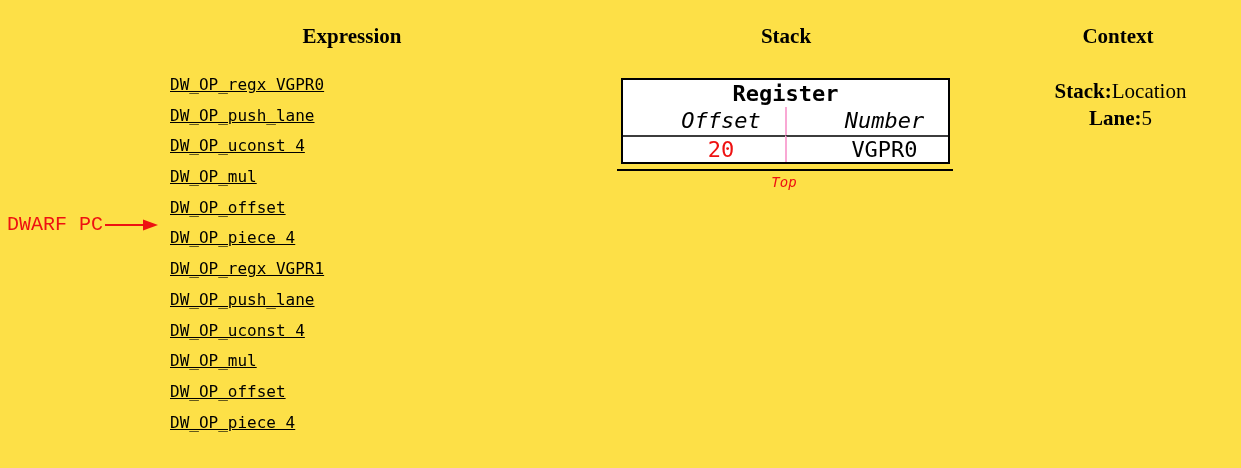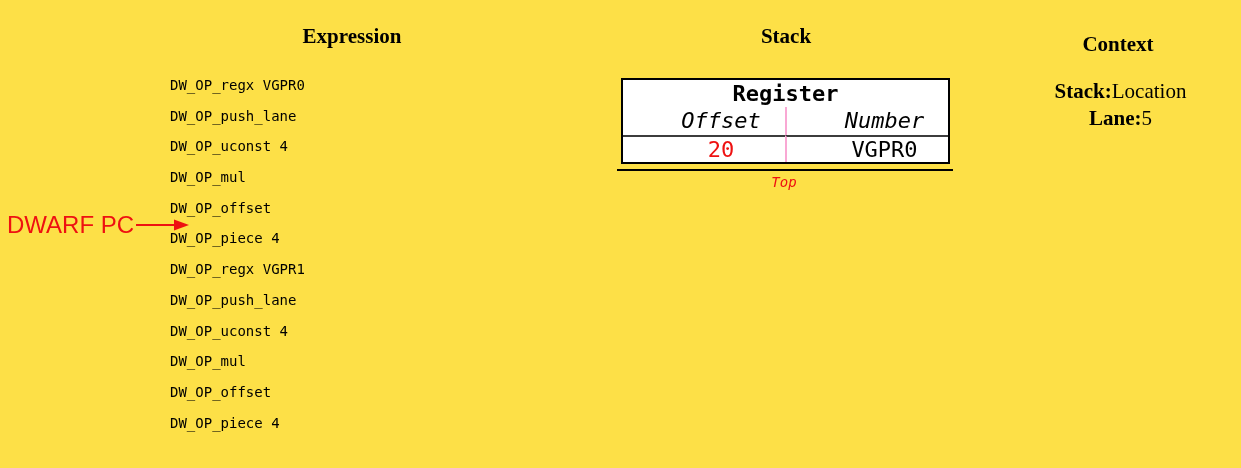--- a/index.html
+++ b/index.html
@@ -20,46 +20,47 @@
     height: 26px;
     line-height: 26px;
     text-align: center;
     font-family: "Liberation Serif", serif;
     font-weight: bold;
     font-size: 21px;
     color: #000;
   }
   #expr-title    { left: 232px;  width: 240px; }
   #stack-title   { left: 686px;  width: 200px; }
-  #context-title { left: 1018px; width: 200px; margin-top: 8px; }
+  #context-title { left: 1018px; width: 200px; }
 
   
   .expr-list {
     position: absolute;
     left: 170px;
     top: 70px;
     width: 260px;
     font-family: "DejaVu Sans Mono", monospace;
-    font-size: 14px;
+    font-size: 16px;
+    text-decoration: underline;
   }
   .expr-item { height: 30.7px; line-height: 30.7px; white-space: pre; }
 
   
   .dwarf-pc {
     position: absolute;
     left: 7px;
     top: 214px;
     height: 22px;
     display: flex;
     align-items: center;
     color: var(--red);
   }
   .dwarf-pc-label {
-    font-family: Liberation Sans, sans-serif;
-    font-size: 24px;
+    font-family: Liberation Mono, monospace;
+    font-size: 20px;
     line-height: 22px;
     white-space: nowrap;
   }
   .dwarf-pc svg { display: block; margin-left: 2px; }
 
   
   .stack-table {
     position: absolute;
     left: 621px;
     top: 78px;

